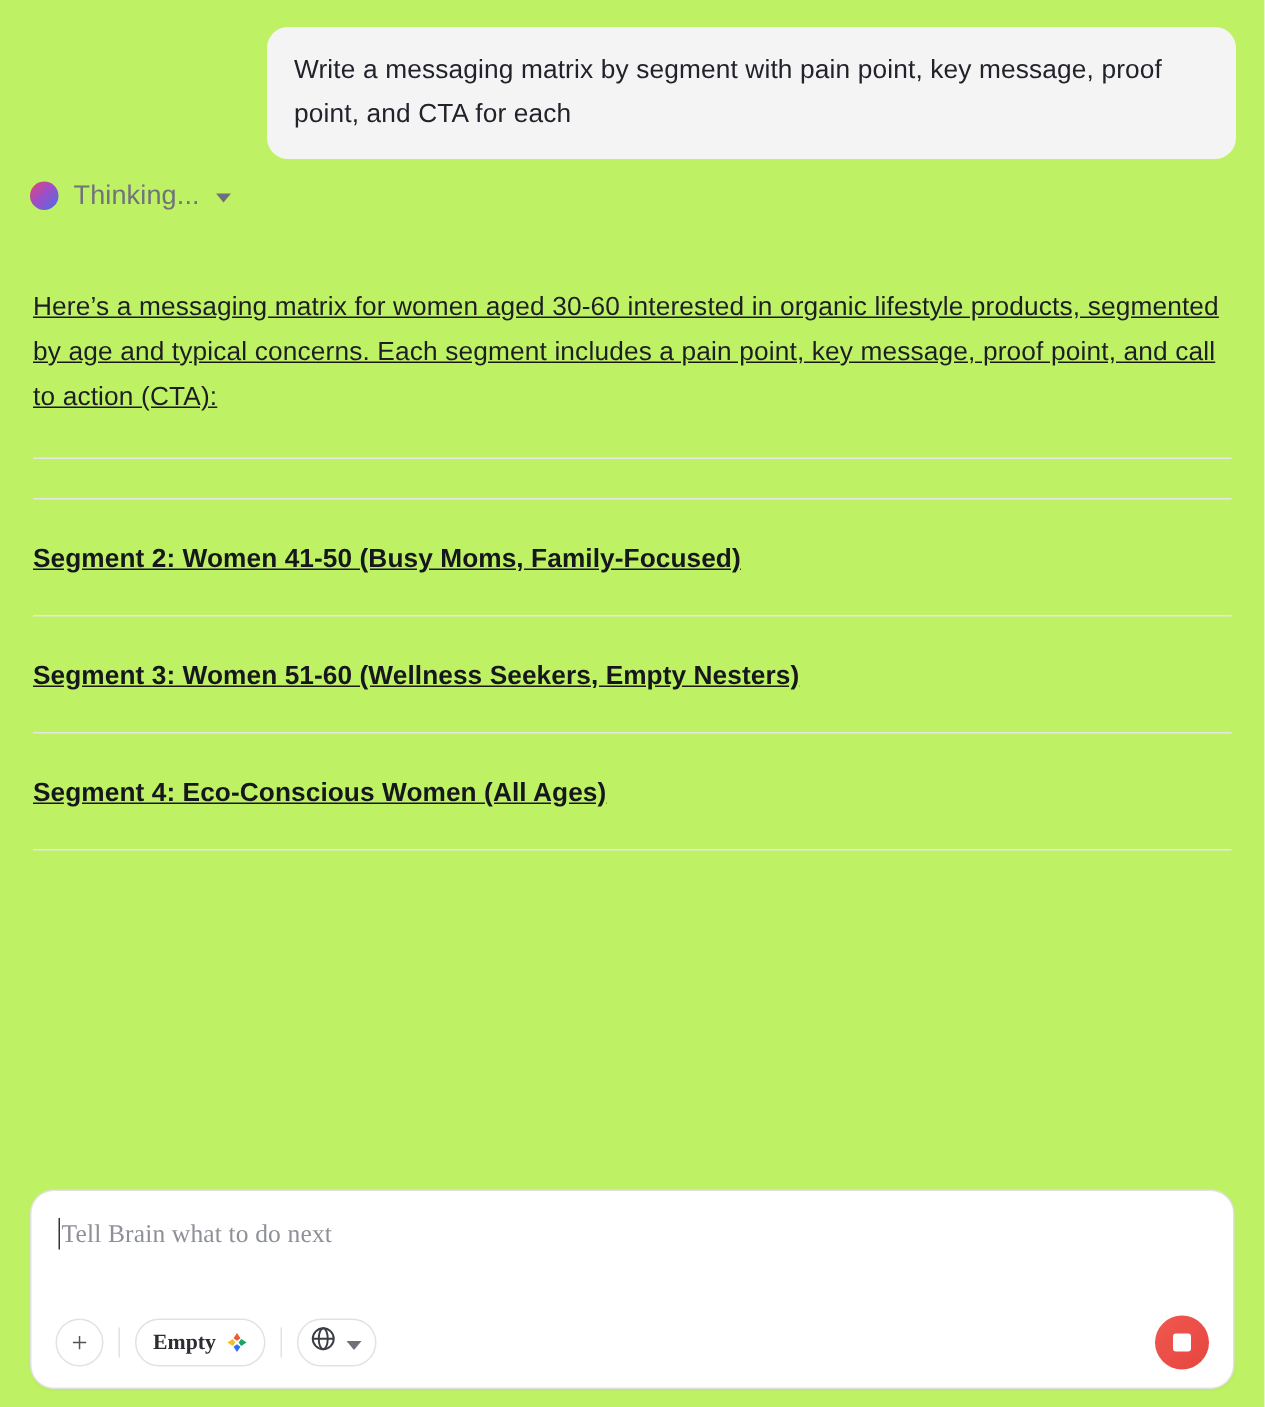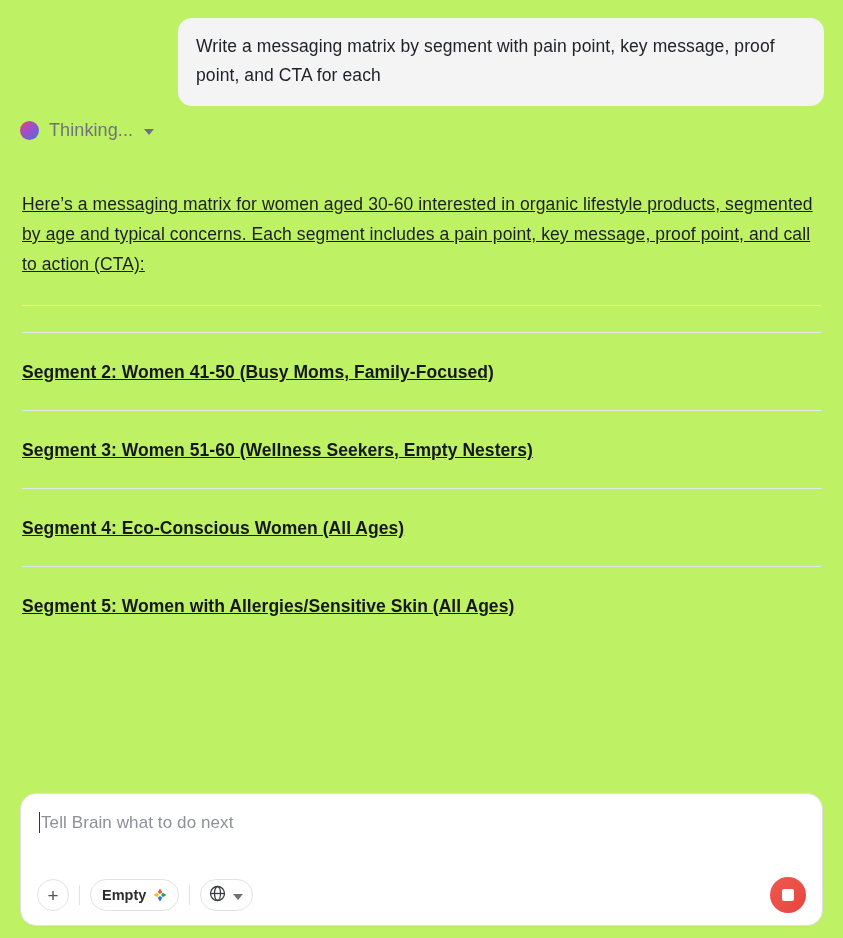--- a/index.html
+++ b/index.html
@@ -89,20 +89,21 @@
     color: #16171c;
     letter-spacing: 0.05px;
     padding: 29px 0 0 0;
     margin-bottom: 27px;
   }
   .segment.last { margin-bottom: 0; }
 
   
   .composer-wrap {
     padding: 11px 20px 12px 20px;
+    font-family: Liberation Serif, serif;
   }
   .composer {
     border: 1px solid #e1e1e4;
     border-radius: 16px;
     background: #ffffff;
     box-shadow: 0 1px 2px rgba(0,0,0,0.03);
     padding: 18px 16px 12px 16px;
     height: 133px;
     position: relative;
   }
@@ -210,21 +211,20 @@
     <div class="sep"></div>
     <div class="segment">Segment 2: Women 41-50 (Busy Moms, Family-Focused)</div>
 
     <div class="sep"></div>
     <div class="segment">Segment 3: Women 51-60 (Wellness Seekers, Empty Nesters)</div>
 
     <div class="sep"></div>
     <div class="segment">Segment 4: Eco-Conscious Women (All Ages)</div>
 
     <div class="sep"></div>
-    <div class="segment last">Segment 5: Women with Allergies/Sensitive Skin (All Ages)</div>
   </div>
 
   <div class="composer-wrap">
     <div class="composer">
       <div class="composer-input">
         <span class="caret"></span>
         <span>Tell Brain what to do next</span>
       </div>
 
       <div class="composer-tools">

